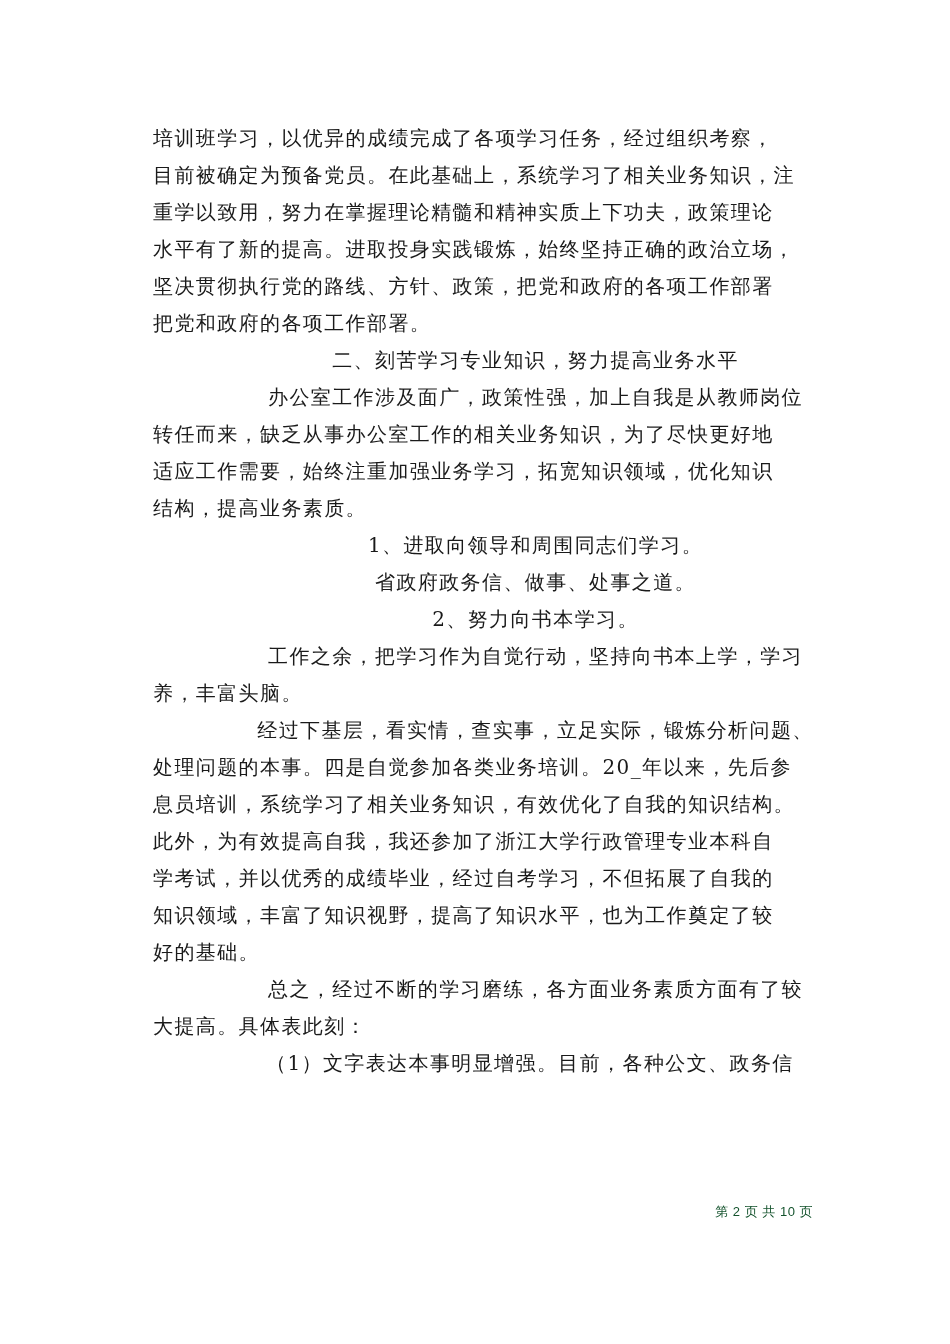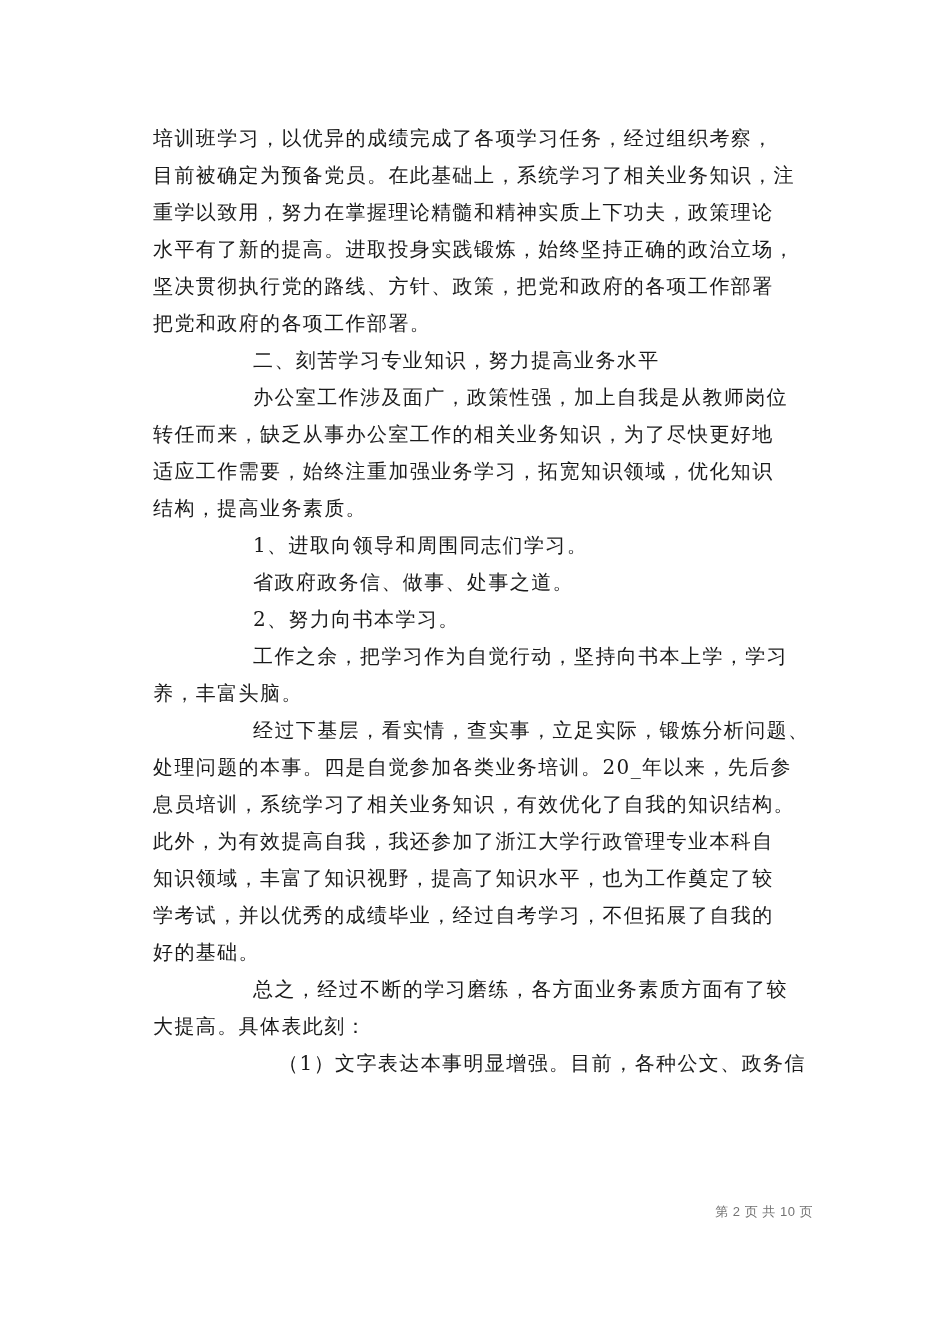--- a/index.html
+++ b/index.html
@@ -29,29 +29,29 @@
     top: 120px;
     width: 665px;
   }
   .line {
     height: 37px;
     line-height: 37px;
     font-size: 20px;
     white-space: nowrap;
     letter-spacing: 1.4px;
   }
-  .indent { padding-left: 100px; }
-  .indent-p { padding-left: 113px; text-align: center; }
+  .indent { padding-left: 100px; text-align: center; }
+  .indent-p { padding-left: 113px; }
   .footer {
     position: absolute;
     right: 145px;
     top: 1203px;
     font-family: "Liberation Sans", "DejaVu Sans", sans-serif;
     font-size: 13px;
-    color: #737373;
+    color: #14532d;
     letter-spacing: 0.5px;
   }
 </style>
 </head>
 <body>
 
 <div class="page">
   <div class="body-text" id="body-text">
       <div class="line">培训班学习，以优异的成绩完成了各项学习任务，经过组织考察，</div>
       <div class="line">目前被确定为预备党员。在此基础上，系统学习了相关业务知识，注</div>
@@ -66,21 +66,21 @@
       <div class="line">结构，提高业务素质。</div>
       <div class="line indent">1、进取向领导和周围同志们学习。</div>
       <div class="line indent">省政府政务信、做事、处事之道。</div>
       <div class="line indent">2、努力向书本学习。</div>
       <div class="line indent">工作之余，把学习作为自觉行动，坚持向书本上学，学习</div>
       <div class="line">养，丰富头脑。</div>
       <div class="line indent">经过下基层，看实情，查实事，立足实际，锻炼分析问题、</div>
       <div class="line">处理问题的本事。四是自觉参加各类业务培训。20_年以来，先后参</div>
       <div class="line">息员培训，系统学习了相关业务知识，有效优化了自我的知识结构。</div>
       <div class="line">此外，为有效提高自我，我还参加了浙江大学行政管理专业本科自</div>
+      <div class="line">学考试，并以优秀的成绩毕业，经过自考学习，不但拓展了自我的</div>
       <div class="line">知识领域，丰富了知识视野，提高了知识水平，也为工作奠定了较</div>
-      <div class="line">学考试，并以优秀的成绩毕业，经过自考学习，不但拓展了自我的</div>
       <div class="line">好的基础。</div>
       <div class="line indent">总之，经过不断的学习磨练，各方面业务素质方面有了较</div>
       <div class="line">大提高。具体表此刻：</div>
       <div class="line indent-p">（1）文字表达本事明显增强。目前，各种公文、政务信</div>
     </div>
   <div class="footer">第 2 页 共 10 页</div>
 </div>
 
 </body></html>

